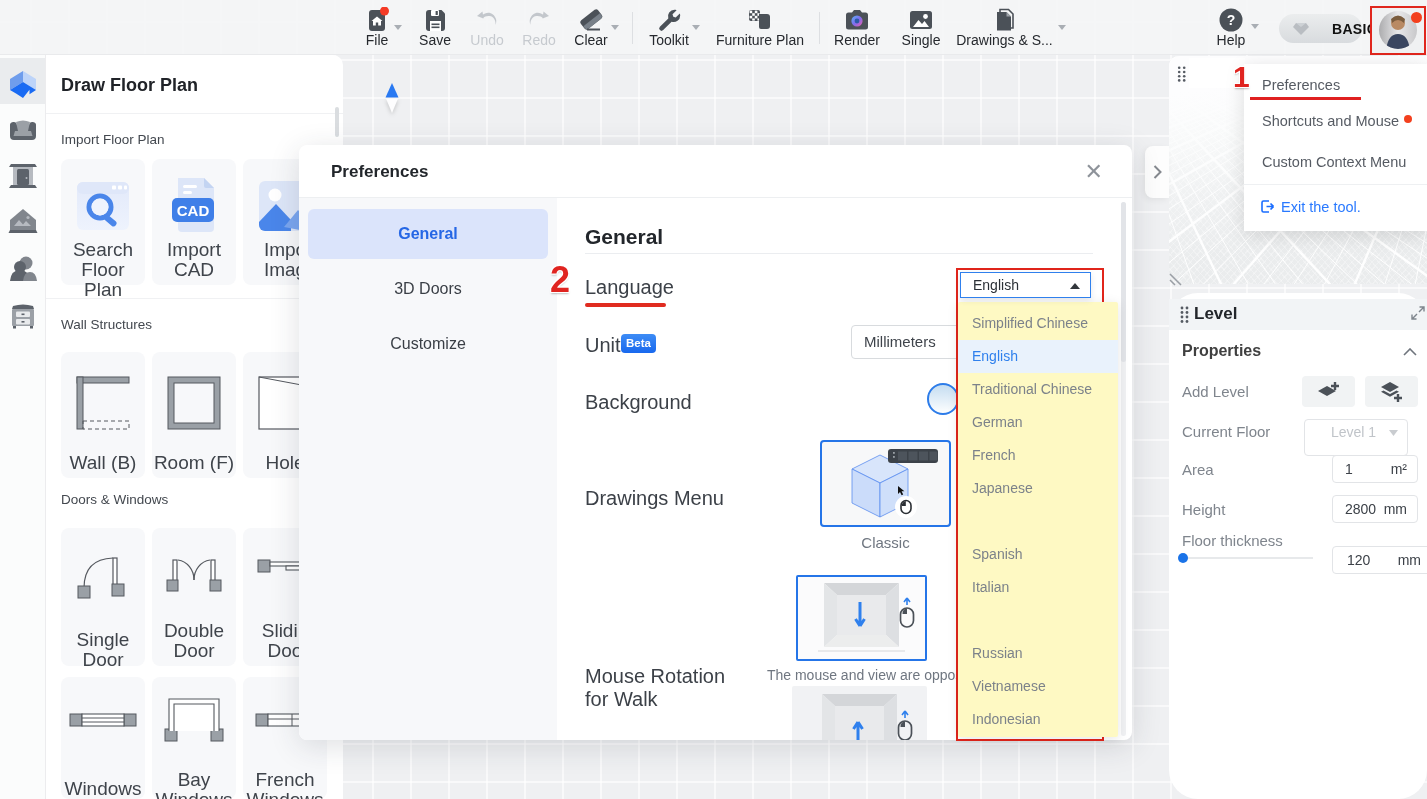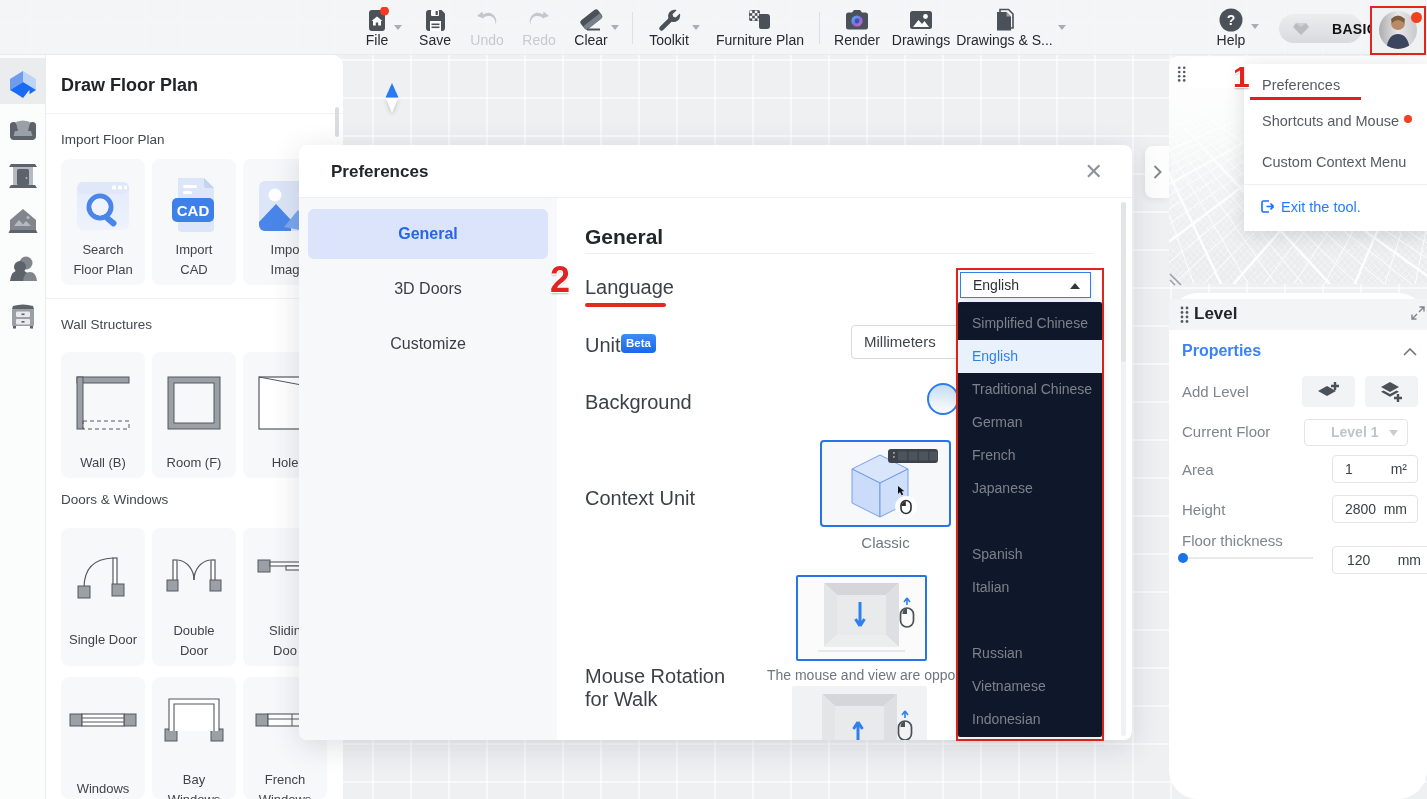--- a/index.html
+++ b/index.html
@@ -31,38 +31,38 @@
 
   
   #rail { left:0; top:55px; width:46px; height:744px; background:#fbfcfc; border-right:1px solid #ececee; z-index:31; }
   .railIc { position:absolute; left:50%; transform:translateX(-50%); }
 
   
   #lpanel { left:46px; top:55px; width:297px; height:744px; background:#fff; border-radius:0 10px 0 0; z-index:31; }
   #lpanel h1 { position:absolute; left:15px; top:20px; font-size:18px; color:#202328; }
   .seclbl { position:absolute; left:15px; font-size:13.5px; color:#43484f; }
   .card { position:absolute; width:84px; background:#f7f8fa; border-radius:8px; }
-  .cap { position:absolute; left:0; width:100%; text-align:center; font-size:13px; color:#3f444b; line-height:20px; }
+  .cap { position:absolute; left:0; width:100%; text-align:center; font-size:19px; color:#3f444b; line-height:20px; }
   .divid { position:absolute; left:0; width:297px; height:1px; background:#f0f1f3; }
 
   
   #modal { left:299px; top:145px; width:833px; height:595px; background:#fff; border-radius:8px; box-shadow:0 6px 30px rgba(40,50,60,.15); z-index:40; overflow:hidden; }
   #modal .hd { position:absolute; left:0; top:0; width:100%; height:53px; border-bottom:1px solid #edeff1; }
   #modal .hd .t { position:absolute; left:32px; top:17px; font-size:17px; font-weight:bold; color:#22262b; }
   #mclose { position:absolute; right:29px; top:14px; font-size:22px; color:#8e939a; font-weight:400; }
   #mside { position:absolute; left:0; top:53px; width:258px; height:542px; background:#f7f8fa; }
   .mtab { position:absolute; left:0; width:258px; text-align:center; font-size:16px; color:#3a3f46; }
   #tabsel { position:absolute; left:9px; top:11px; width:240px; height:50px; background:#dbe4fb; border-radius:6px; text-align:center; line-height:50px; font-weight:bold; font-size:16px; color:#2667e5; }
   .mlabel { position:absolute; left:286px; font-size:20px; color:#3c4148; }
   .gray { color:#6f7680; }
 
   
   #redbox { left:956px; top:268px; width:148px; height:473px; border:2px solid #e1251b; z-index:50; }
   #ddsel { left:960px; top:272px; width:131px; height:26px; background:#fff; border:1px solid #2f80ed; box-shadow:0 2px 6px rgba(40,60,90,.12); z-index:51; font-size:14px; color:#2b3036; line-height:24px; padding-left:12px; }
-  #ddlist { left:958px; top:302px; width:144px; height:435px; background:#0f172a; box-shadow:0 2px 12px rgba(0,0,0,.1); border-radius:2px; z-index:51;padding-left:40px; }
+  #ddlist { left:958px; top:302px; width:160px; height:435px; background:#fef9c3; box-shadow:0 2px 12px rgba(0,0,0,.1); border-radius:2px; z-index:51;padding-left:40px; }
   .dditem { position:absolute; left:0; width:100%; height:33px; line-height:33px; padding-left:14px; font-size:14px; color:#7c828a; }
   .dditem.sel { background:#e9f2fc; color:#2f80ed; }
 
   
   #popup { left:1244px; top:64px; width:183px; height:167px; background:#fff; box-shadow:0 4px 18px rgba(0,0,0,.13); z-index:60; }
   .pitem { position:absolute; left:18px; font-size:14.5px; color:#565b63; white-space:nowrap; }
 
   
   #level { left:1169px; top:293px; width:258px; height:506px; background:#fff; z-index:20;border-radius:29px; }
   #levelhd { position:absolute; left:0; top:6px; width:258px; height:31px; background:#f2f4f6; }
@@ -246,42 +246,42 @@
         <circle cx="2" cy="11" r="1.4"></circle>
         <circle cx="7" cy="11" r="1.4"></circle>
         <circle cx="2" cy="15.5" r="1.4"></circle>
         <circle cx="7" cy="15.5" r="1.4"></circle>
       </g>
     </svg>
     <div class="abs" style="left:25px;top:11px;font-size:17px;font-weight:bold;color:#23262b;">Level</div>
     <svg width="14" height="14" viewBox="0 0 14 14" style="position:absolute;left:242px;top:13px;">
       <path d="M8.5 1 h4.5 v4.5 m-0.3 -4.2 L8 6 M5.5 13 H1 V8.5 m0.3 4.2 L6 8" fill="none" stroke="#7f858d" stroke-width="1.4"></path>
     </svg>
-    <div class="abs" style="left:13px;top:49px;font-size:16px;font-weight:bold;color:#3b82f6;text-align:right;">Properties</div>
+    <div class="abs" style="left:13px;top:49px;font-size:16px;font-weight:bold;color:#404040;text-align:right;">Properties</div>
     <svg width="14" height="8" viewBox="0 0 14 8" style="position:absolute;left:234px;top:55px;">
       <path d="M1 7 L7 1 L13 7" fill="none" stroke="#6f757d" stroke-width="1.6"></path>
     </svg>
 
     <div class="llbl" style="top:90px;">Add Level</div>
     <div class="abs" style="left:133px;top:83px;width:53px;height:31px;background:#f1f3f4;border-radius:4px;">
       <svg width="24" height="22" viewBox="0 0 24 22" style="position:absolute;left:15px;top:5px;">
         <path d="M10 5 L19 10 L10 15 L1 10 Z" fill="#4b5158"></path>
         <path d="M18 1 v8 m-4 -4 h8" stroke="#4b5158" stroke-width="2.4"></path>
       </svg>
     </div>
     <div class="abs" style="left:196px;top:83px;width:53px;height:31px;background:#f1f3f4;border-radius:4px;">
       <svg width="24" height="22" viewBox="0 0 24 22" style="position:absolute;left:15px;top:5px;">
         <path d="M10 1 L19 6 L10 11 L1 6 Z" fill="#4b5158"></path>
         <path d="M10 13 l-6.5 -3.6 -2.5 1.4 9 5 9 -5 -2.5 -1.4 Z" fill="#4b5158"></path>
         <path d="M18 13 v8 m-4 -4 h8" stroke="#4b5158" stroke-width="2.4"></path>
       </svg>
     </div>
 
     <div class="llbl" style="top:130px;">Current Floor</div>
-    <div class="lbox" style="left:135px;top:126px;width:104px;height:27px;color:#c0c4c9;line-height:25px;font-weight:bold;">
+    <div class="lbox" style="left:135px;top:126px;width:104px;height:37px;color:#c0c4c9;line-height:25px;">
       <span style="position:absolute;left:26px;">Level 1</span>
       <svg width="9" height="6" viewBox="0 0 9 6" style="position:absolute;right:9px;top:10px;">
         <path d="M0 0 L4.5 6 L9 0 Z" fill="#c9ccd0"></path>
       </svg>
     </div>
 
     <div class="llbl" style="top:168px;">Area</div>
     <div class="lbox" style="left:163px;top:162px;width:86px;height:28px;line-height:26px;">
       <span style="position:absolute;left:12px;">1</span>
       <span style="position:absolute;right:10px;">m²</span>
@@ -419,21 +419,21 @@
       </svg>
       <span class="lbl">Render</span>
     </div>
 
     <div class="titem" style="left:891px;width:60px;">
       <svg width="26" height="26" viewBox="0 0 26 26">
         <rect x="2" y="4" width="22" height="18" rx="2.5" fill="#4b5158"></rect>
         <circle cx="17.5" cy="9.5" r="2.4" fill="#fff"></circle>
         <path d="M5 20 L10.5 13 L14 17 L16.5 14 L21 20 Z" fill="#fff"></path>
       </svg>
-      <span class="lbl">Drawings</span>
+      <span class="lbl">Single</span>
     </div>
 
     <div class="titem" style="left:947px;width:115px;">
       <svg width="26" height="26" viewBox="0 0 26 26">
         <path d="M8 2.5 h8.5 L21 7 v14 h-13 Z" fill="none" stroke="#4b5158" stroke-width="1.6"></path>
         <path d="M5 5 h9.5 L19 9.5 V23.5 H5 Z" fill="#4b5158"></path>
         <path d="M14.5 5 L19 9.5 h-4.5 Z" fill="#9ba0a6"></path>
       </svg>
       <span class="lbl">Drawings &amp; S...</span>
     </div>
@@ -676,21 +676,21 @@
     <div class="mlabel" style="top:131px;">Language</div>
     <div class="abs" style="left:286px;top:158px;width:81px;height:4px;background:#e02b20;border-radius:2px;"></div>
 
     <div class="mlabel" style="top:189px;">Unit</div>
     <div class="abs" style="left:322px;top:189px;width:35px;height:19px;border-radius:4px;background:linear-gradient(180deg,#3d8cf5,#1868ee);color:#fff;font-size:11.5px;font-weight:bold;text-align:center;line-height:19px;">Beta</div>
     <div class="abs" style="left:552px;top:180px;width:109px;height:34px;border:1px solid #d8dbde;border-radius:4px;font-size:15px;color:#3f444b;line-height:32px;padding-left:12px;">Millimeters</div>
 
     <div class="mlabel" style="top:246px;">Background</div>
     <div class="abs" style="left:628px;top:238px;width:32px;height:32px;border-radius:50%;border:2.5px solid #2d7ce9;background:linear-gradient(180deg,#c5ddf1,#fdfefe);"></div>
 
-    <div class="mlabel" style="top:342px;">Context Unit</div>
+    <div class="mlabel" style="top:342px;">Drawings Menu</div>
 
     <div class="abs" style="left:521px;top:295px;width:131px;height:87px;border:2px solid #2575e8;border-radius:4px;background:#f7f8f9;">
       <svg width="127" height="83" viewBox="0 0 127 83">
         <polygon points="30,27 58,13 86,27 58,41" fill="#d8e5fb" stroke="#5b8def" stroke-width="0.8"></polygon>
         <polygon points="30,27 58,41 58,75 30,61" fill="#cbdcfa" stroke="#5b8def" stroke-width="0.8"></polygon>
         <polygon points="86,27 58,41 58,75 86,61" fill="#cfdffa" stroke="#5b8def" stroke-width="0.8"></polygon>
         <rect x="66" y="7" width="50" height="14" rx="3" fill="#3c4249"></rect>
         <rect x="71" y="10" width="1.8" height="1.8" fill="#9aa0a6"></rect>
         <rect x="71" y="14" width="1.8" height="1.8" fill="#9aa0a6"></rect>
         <rect x="76" y="9.5" width="9" height="9" fill="#4d545c"></rect>

